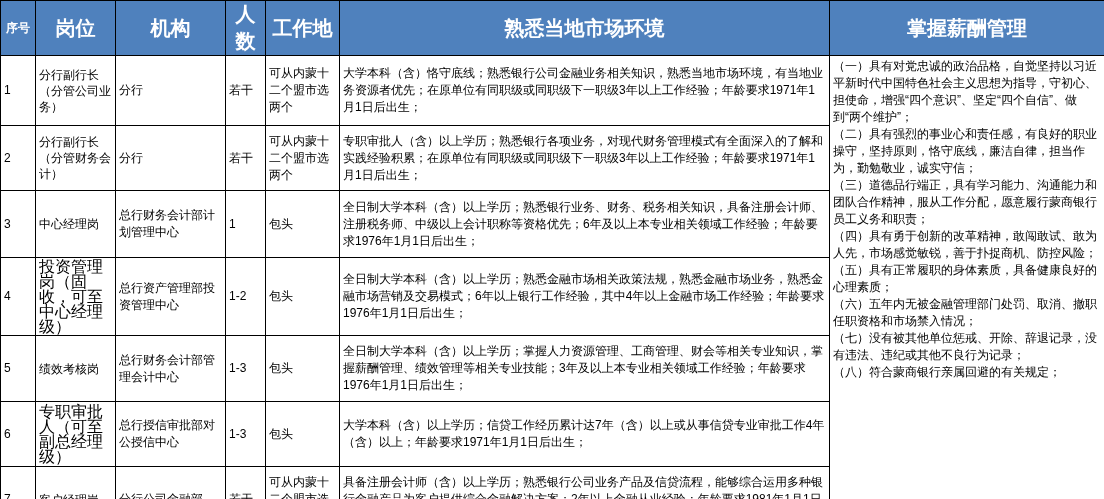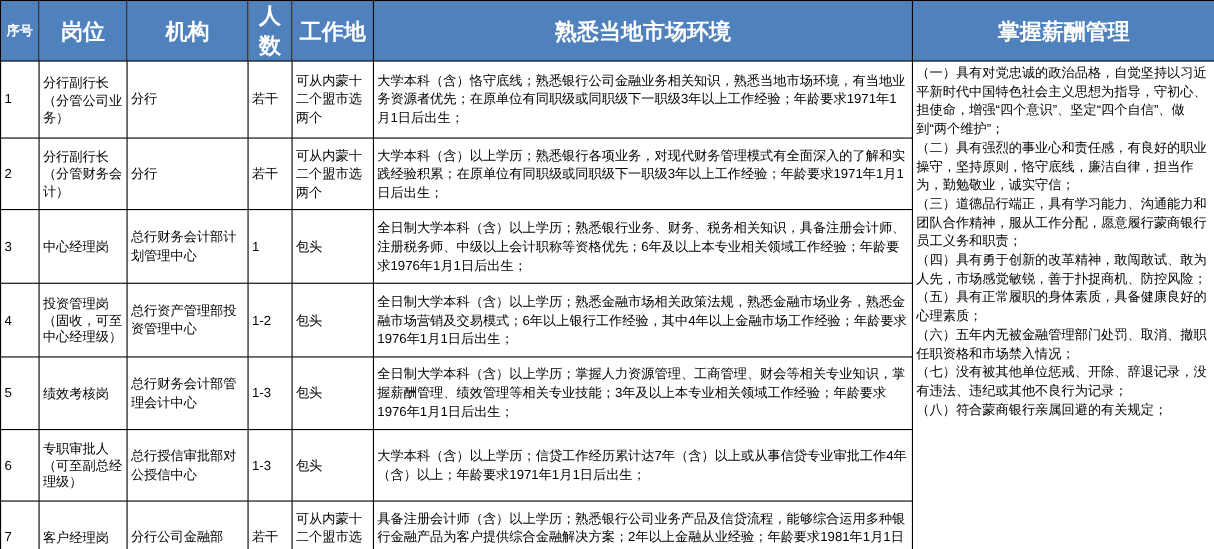--- a/index.html
+++ b/index.html
@@ -7,21 +7,21 @@
   table{border-collapse:collapse;table-layout:fixed;width:1104px;
         font-family:"Liberation Sans","DejaVu Sans",sans-serif;color:#000;}
   td,th{border:1px solid #000;overflow:hidden;padding:1px 3px;box-sizing:border-box;}
   thead th{background:#4F81BD;color:#fff;font-weight:bold;font-size:20px;
            text-align:center;height:33px;padding:0 1px;}
   thead th.th-small{font-size:12px;}
   tbody td{font-size:12px;line-height:17px;vertical-align:middle;}
   td.c{}
   td.l{text-align:left;}
   td.pos{line-height:16px;}
-  td.pos.shrink{font-size:12px;line-height:15px;}
+  td.pos.shrink{font-size:16px;line-height:15px;}
   td.qual{vertical-align:top;padding:2px 3px;line-height:17px;margin-left:40px;}
   tr.r1{height:70px;} tr.r2{height:65px;} tr.r3{height:67px;} tr.r4{height:67px;}
   tr.r5{height:66px;} tr.r6{height:65px;} tr.r7{height:66px;}
 </style>
 </head>
 <body>
 
 <div class="sheet">
   <table>
     <colgroup>
@@ -62,21 +62,21 @@
           <div>（七）没有被其他单位惩戒、开除、辞退记录，没有违法、违纪或其他不良行为记录；</div>
           <div>（八）符合蒙商银行亲属回避的有关规定；</div>
         </td>
       </tr>
       <tr class="r2">
         <td class="c">2</td>
         <td class="l pos">分行副行长（分管财务会计）</td>
         <td class="l">分行</td>
         <td class="c">若干</td>
         <td class="c">可从内蒙十二个盟市选两个</td>
-        <td class="l">大学本科（含）以上学历；熟悉银行各项业务，对现代财务管理模式有全面深入的了解和实践经验积累；在原单位有同职级或同职级下一职级3年以上工作经验；年龄要求1971年1月1日后出生；</td>
+        <td class="l">专职审批人（含）以上学历；熟悉银行各项业务，对现代财务管理模式有全面深入的了解和实践经验积累；在原单位有同职级或同职级下一职级3年以上工作经验；年龄要求1971年1月1日后出生；</td>
       </tr>
       <tr class="r3">
         <td class="c">3</td>
         <td class="l pos">中心经理岗</td>
         <td class="l">总行财务会计部计划管理中心</td>
         <td class="c">1</td>
         <td class="c">包头</td>
         <td class="l">全日制大学本科（含）以上学历；熟悉银行业务、财务、税务相关知识，具备注册会计师、注册税务师、中级以上会计职称等资格优先；6年及以上本专业相关领域工作经验；年龄要求1976年1月1日后出生；</td>
       </tr>
       <tr class="r4">

